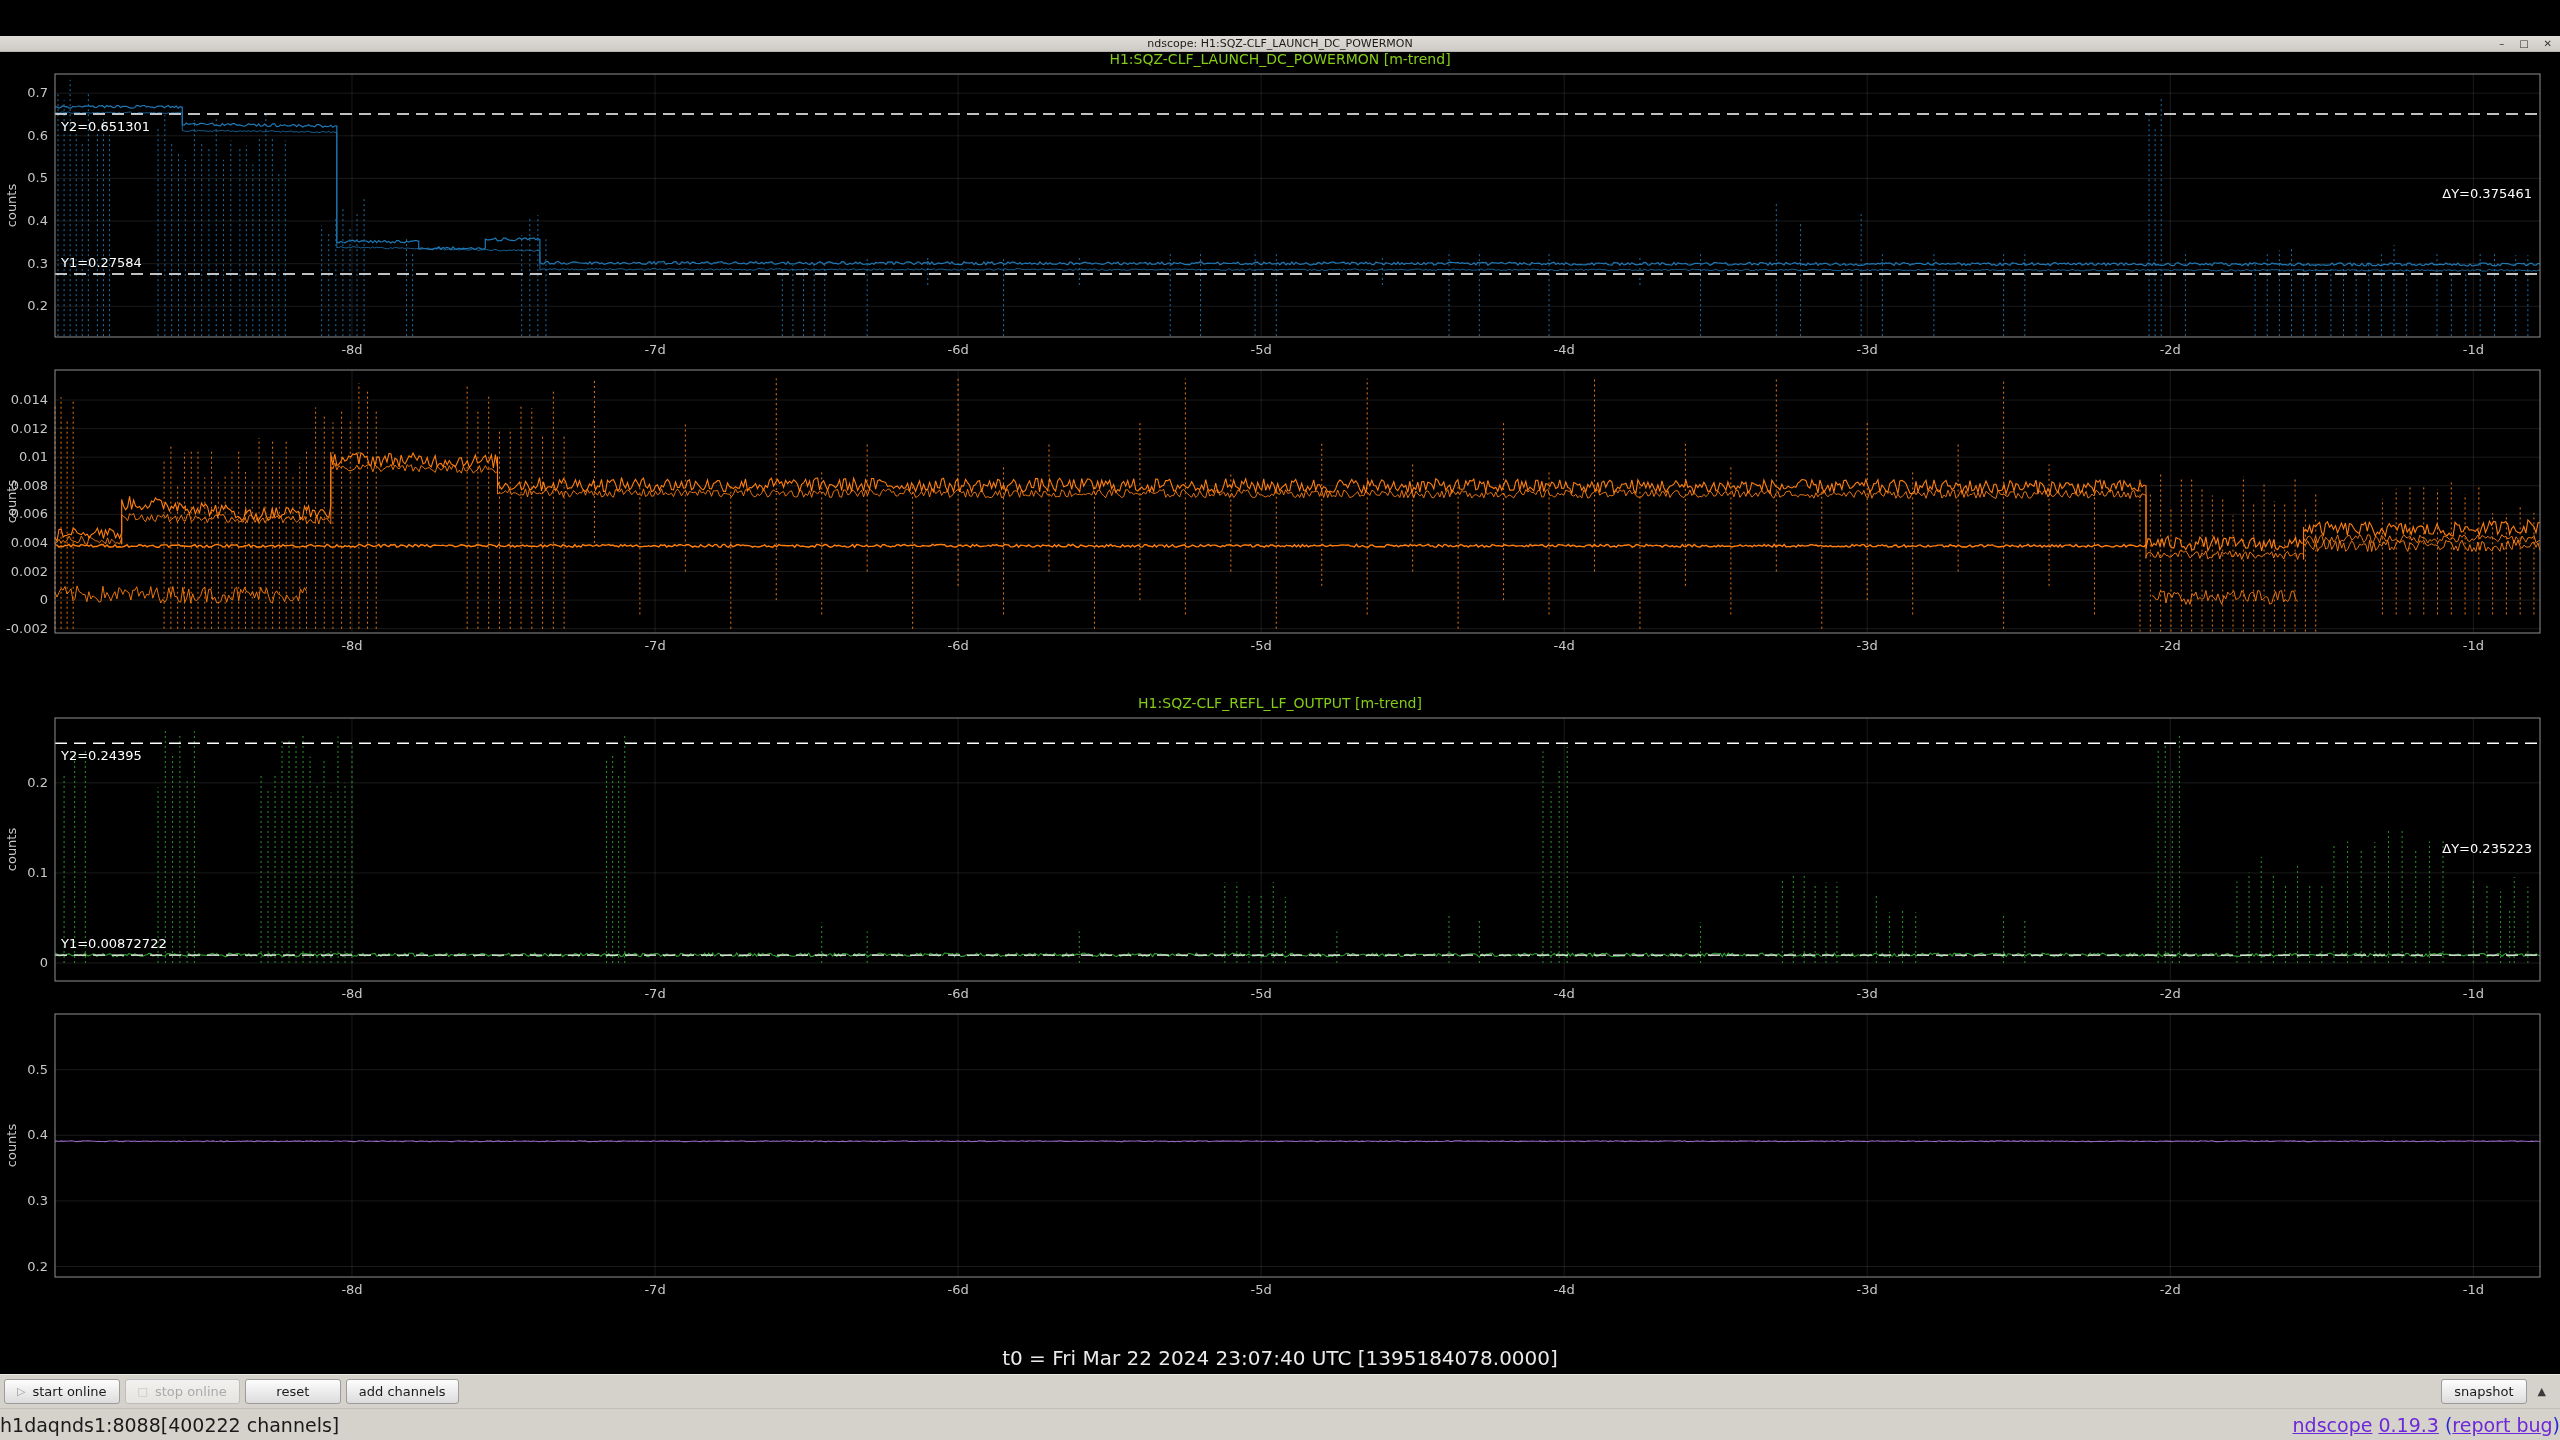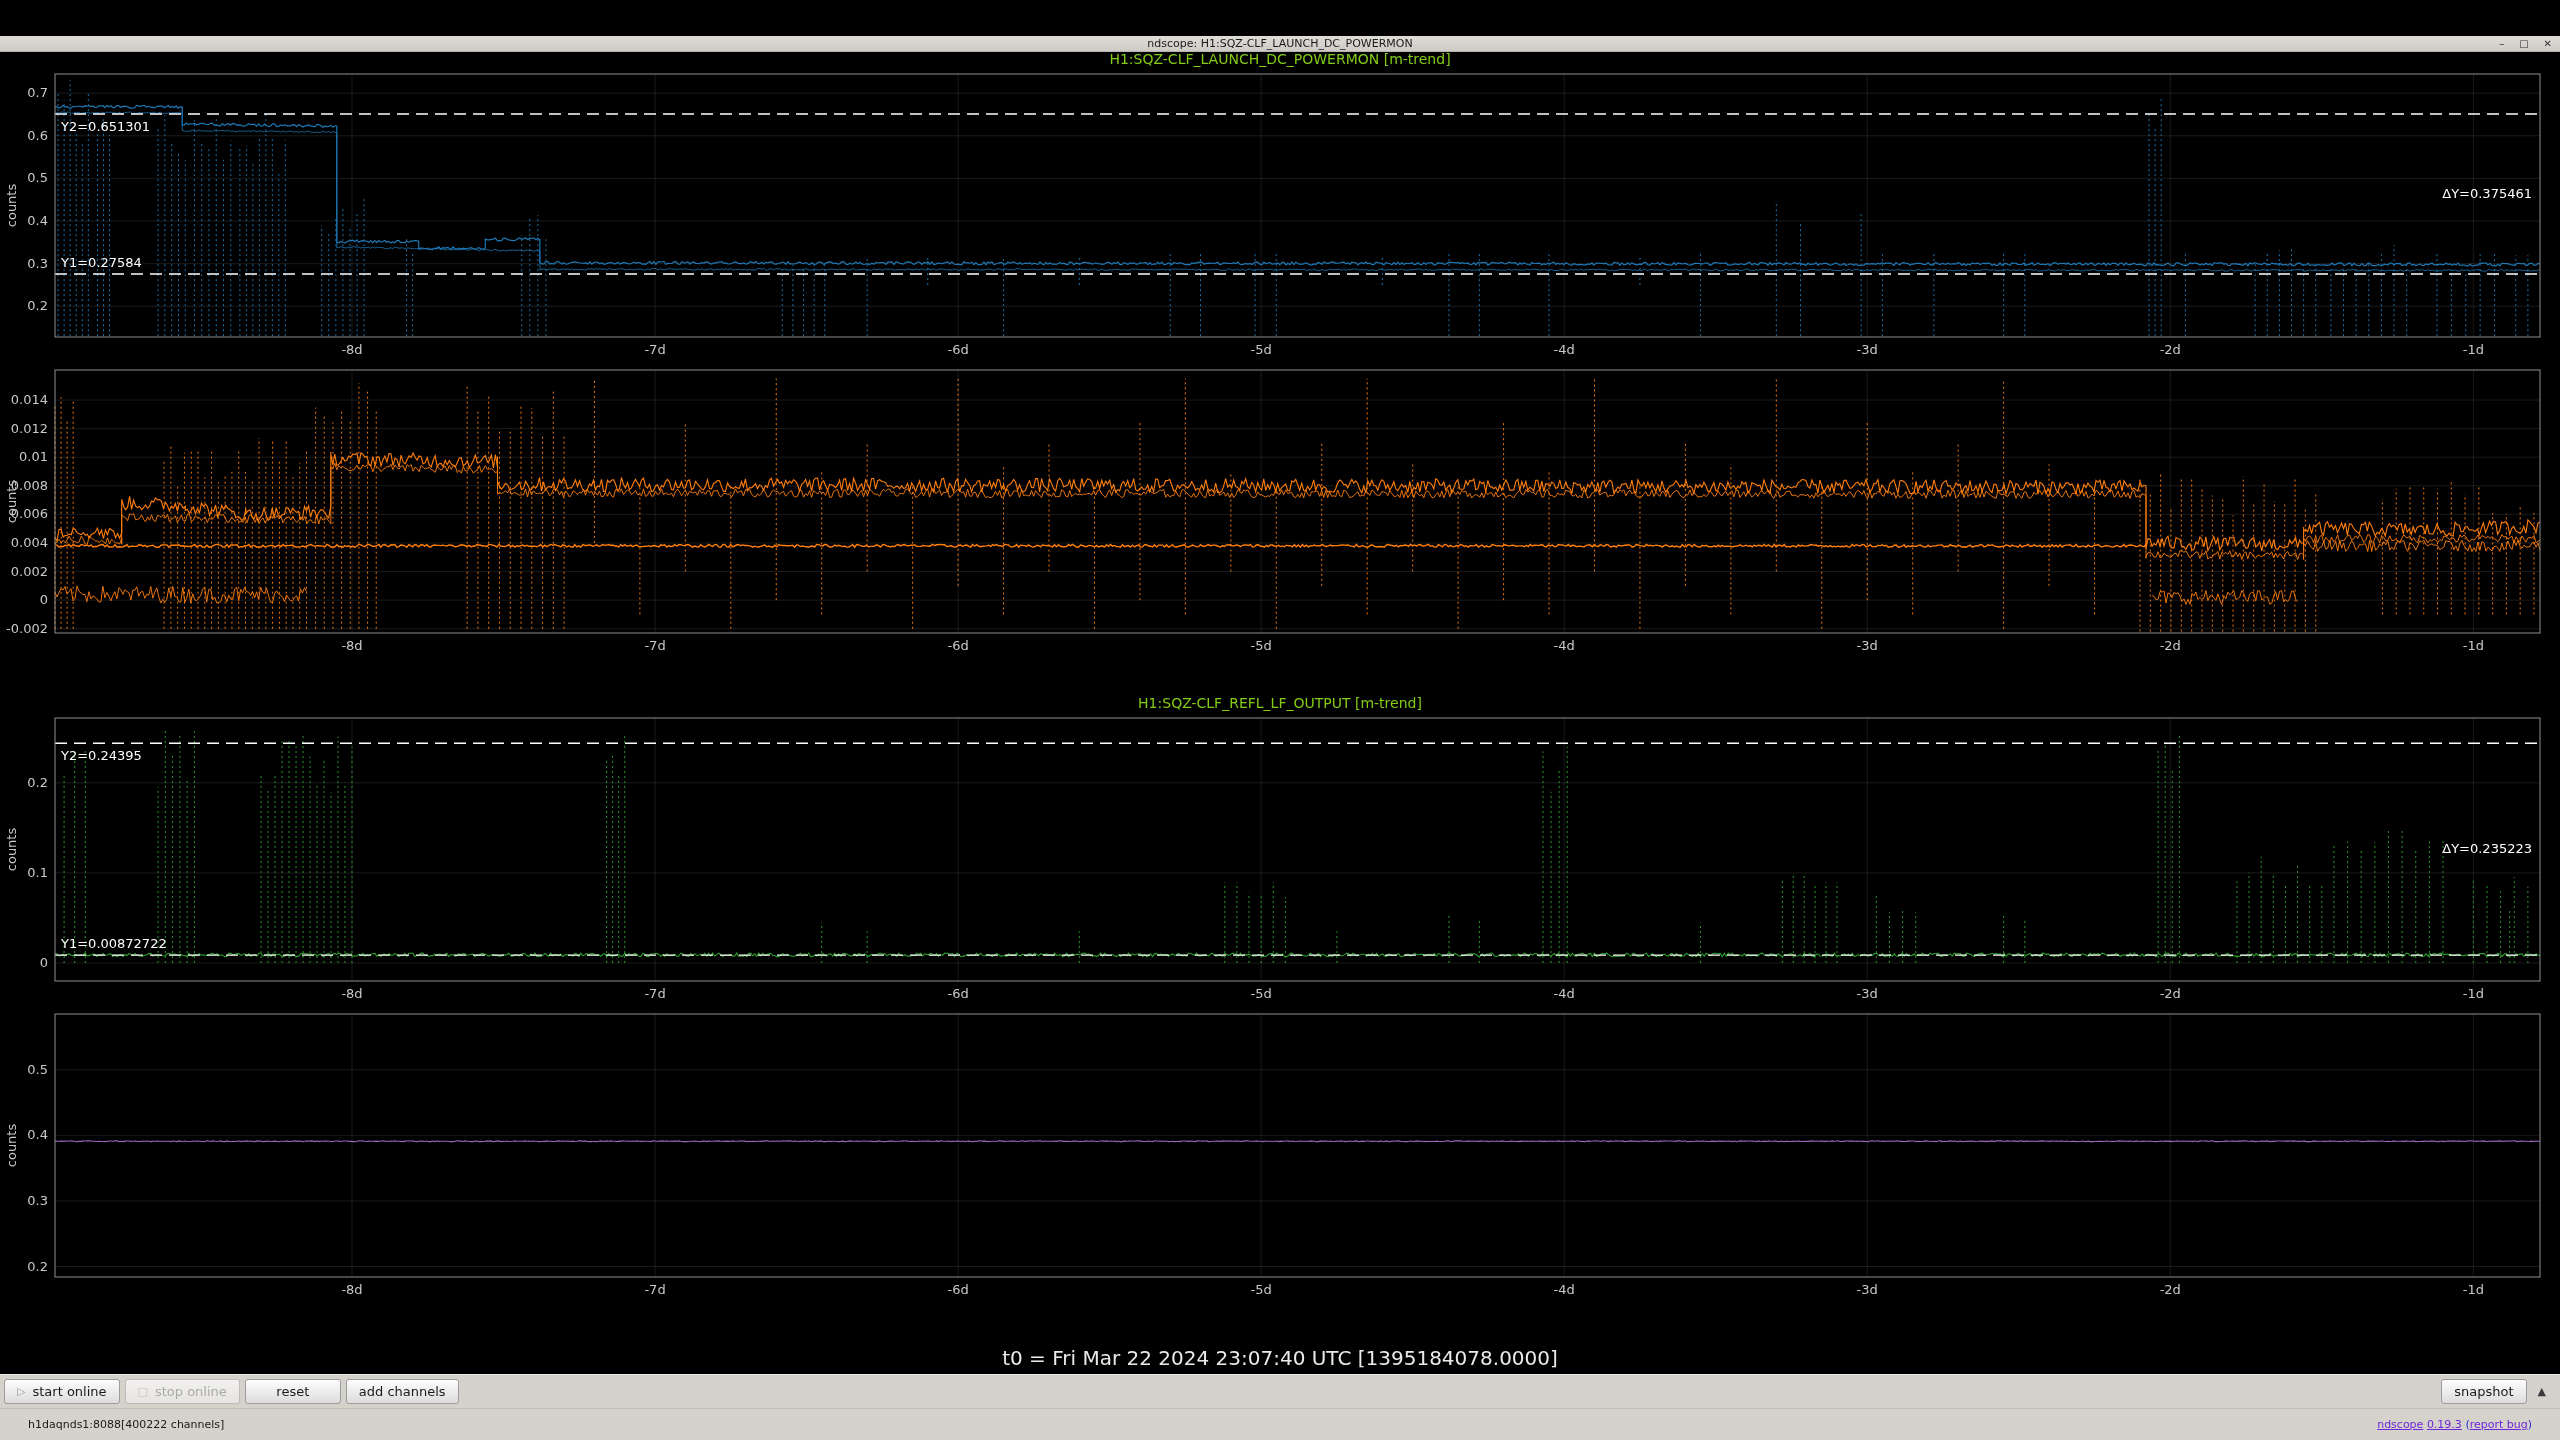--- a/index.html
+++ b/index.html
@@ -32,21 +32,21 @@
     font-family:inherit;
   }
   .btn .bicon{font-size:11px;color:#8a9a8a}
   .btn.disabled{color:#aaa;background:linear-gradient(#f2f1ef,#e6e4e1);border-color:#bcbcbc}
   .btn.disabled .bicon{color:#c0c0c0}
   .spacer{flex:1}
   .menu-arrow{font-size:11px;color:#3a3a3a;margin:0 10px 0 6px}
   .statusbar{
     position:absolute;top:1408px;left:0;right:0;height:32px;background:#d5d1cb;
     border-top:1px solid #c3c0ba;display:flex;align-items:center;
-    padding:0 28px;font-size:11px;color:#1a1a1a;box-sizing:border-box;
+    padding:0 0;font-size:19px;color:#1a1a1a;box-sizing:border-box;
   }
   .statusbar .chan{}
   .links{margin-left:auto;color:#2a2ad2}
   .link{color:#6d28d9;text-decoration:underline;cursor:pointer}
 </style>
 </head>
 <body>
 
 <div class="titlebar">
   <span>ndscope: H1:SQZ-CLF_LAUNCH_DC_POWERMON</span>

